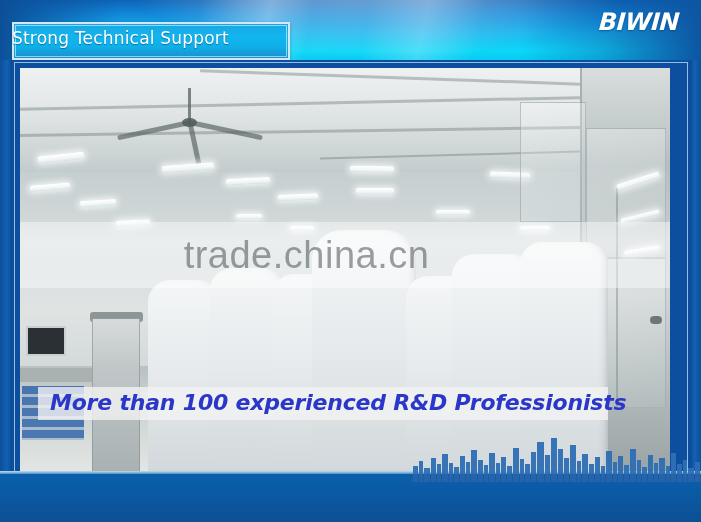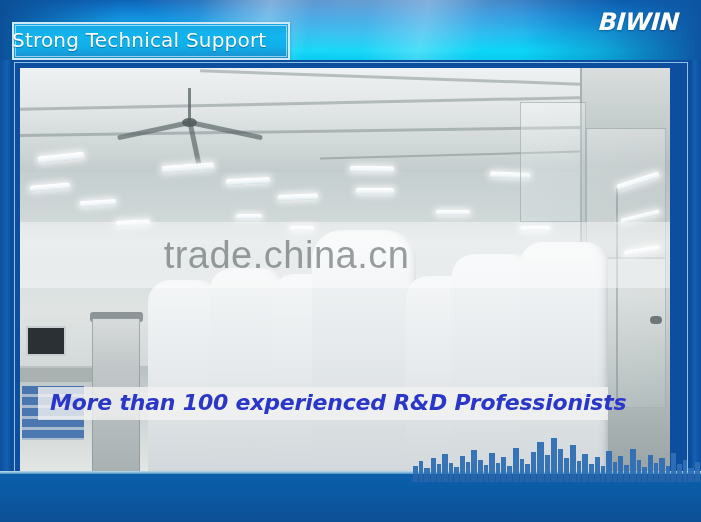--- a/index.html
+++ b/index.html
@@ -86,21 +86,21 @@
     position: absolute;
     left: 1px; top: 1px; right: 1px; bottom: 1px;
     border: 1px solid rgba(255,255,255,0.55);
     box-sizing: border-box;
     pointer-events: none;
   }
   .title-text {
     position: absolute;
     left: 12px; top: 28px;
     width: 270px;
-    font-size: 20px;
+    font-size: 17px;
     color: #ffffff;
     font-weight: 500;
     letter-spacing: 0.2px;
     text-shadow: 0 1px 1px rgba(0,60,110,0.55);
     font-family: "DejaVu Sans", sans-serif;
   }
 
   
   .photo-frame-outer {
     position: absolute;
@@ -255,20 +255,21 @@
     position: absolute;
     left: 0; top: 222px;
     width: 573px; height: 66px;
     line-height: 66px;
     text-align: center;
     font-size: 38px;
     color: rgba(92,100,104,0.62);
     font-family: "Liberation Sans", sans-serif;
     letter-spacing: 0.5px;
     pointer-events: none;
+    padding-left: 20px;
   }
 
   
   .caption-box {
     position: absolute;
     left: 38px; top: 387px;
     width: 570px; height: 33px;
     background: rgba(243,243,243,0.80);
   }
   .caption-text {

